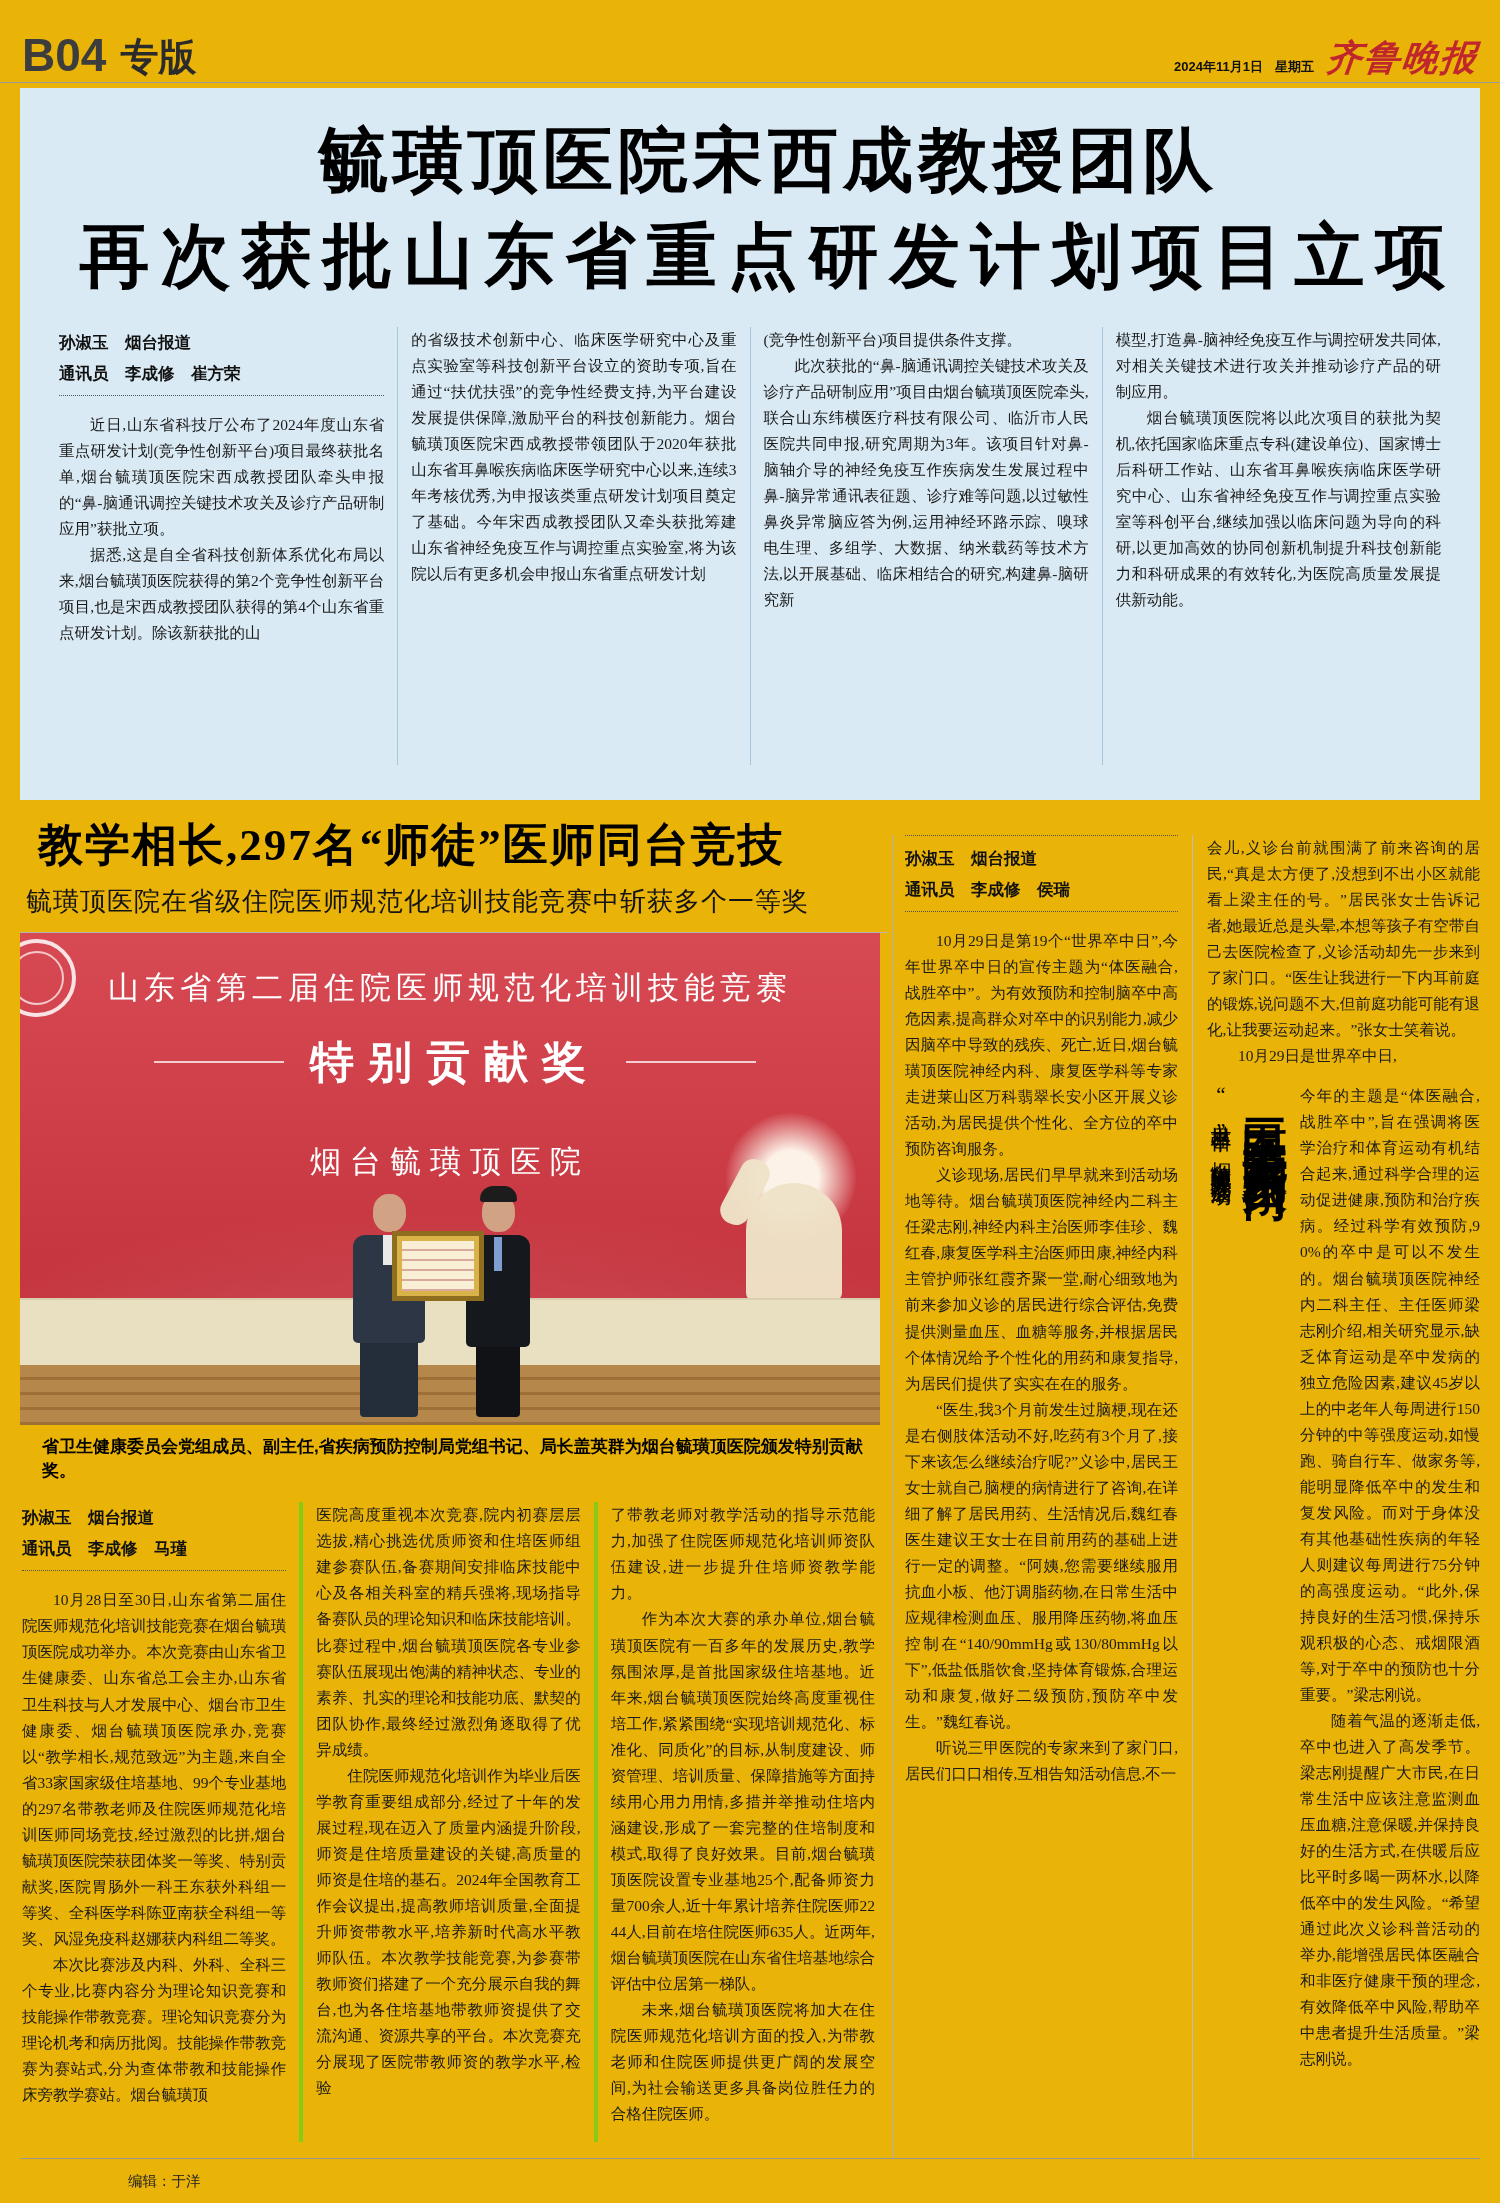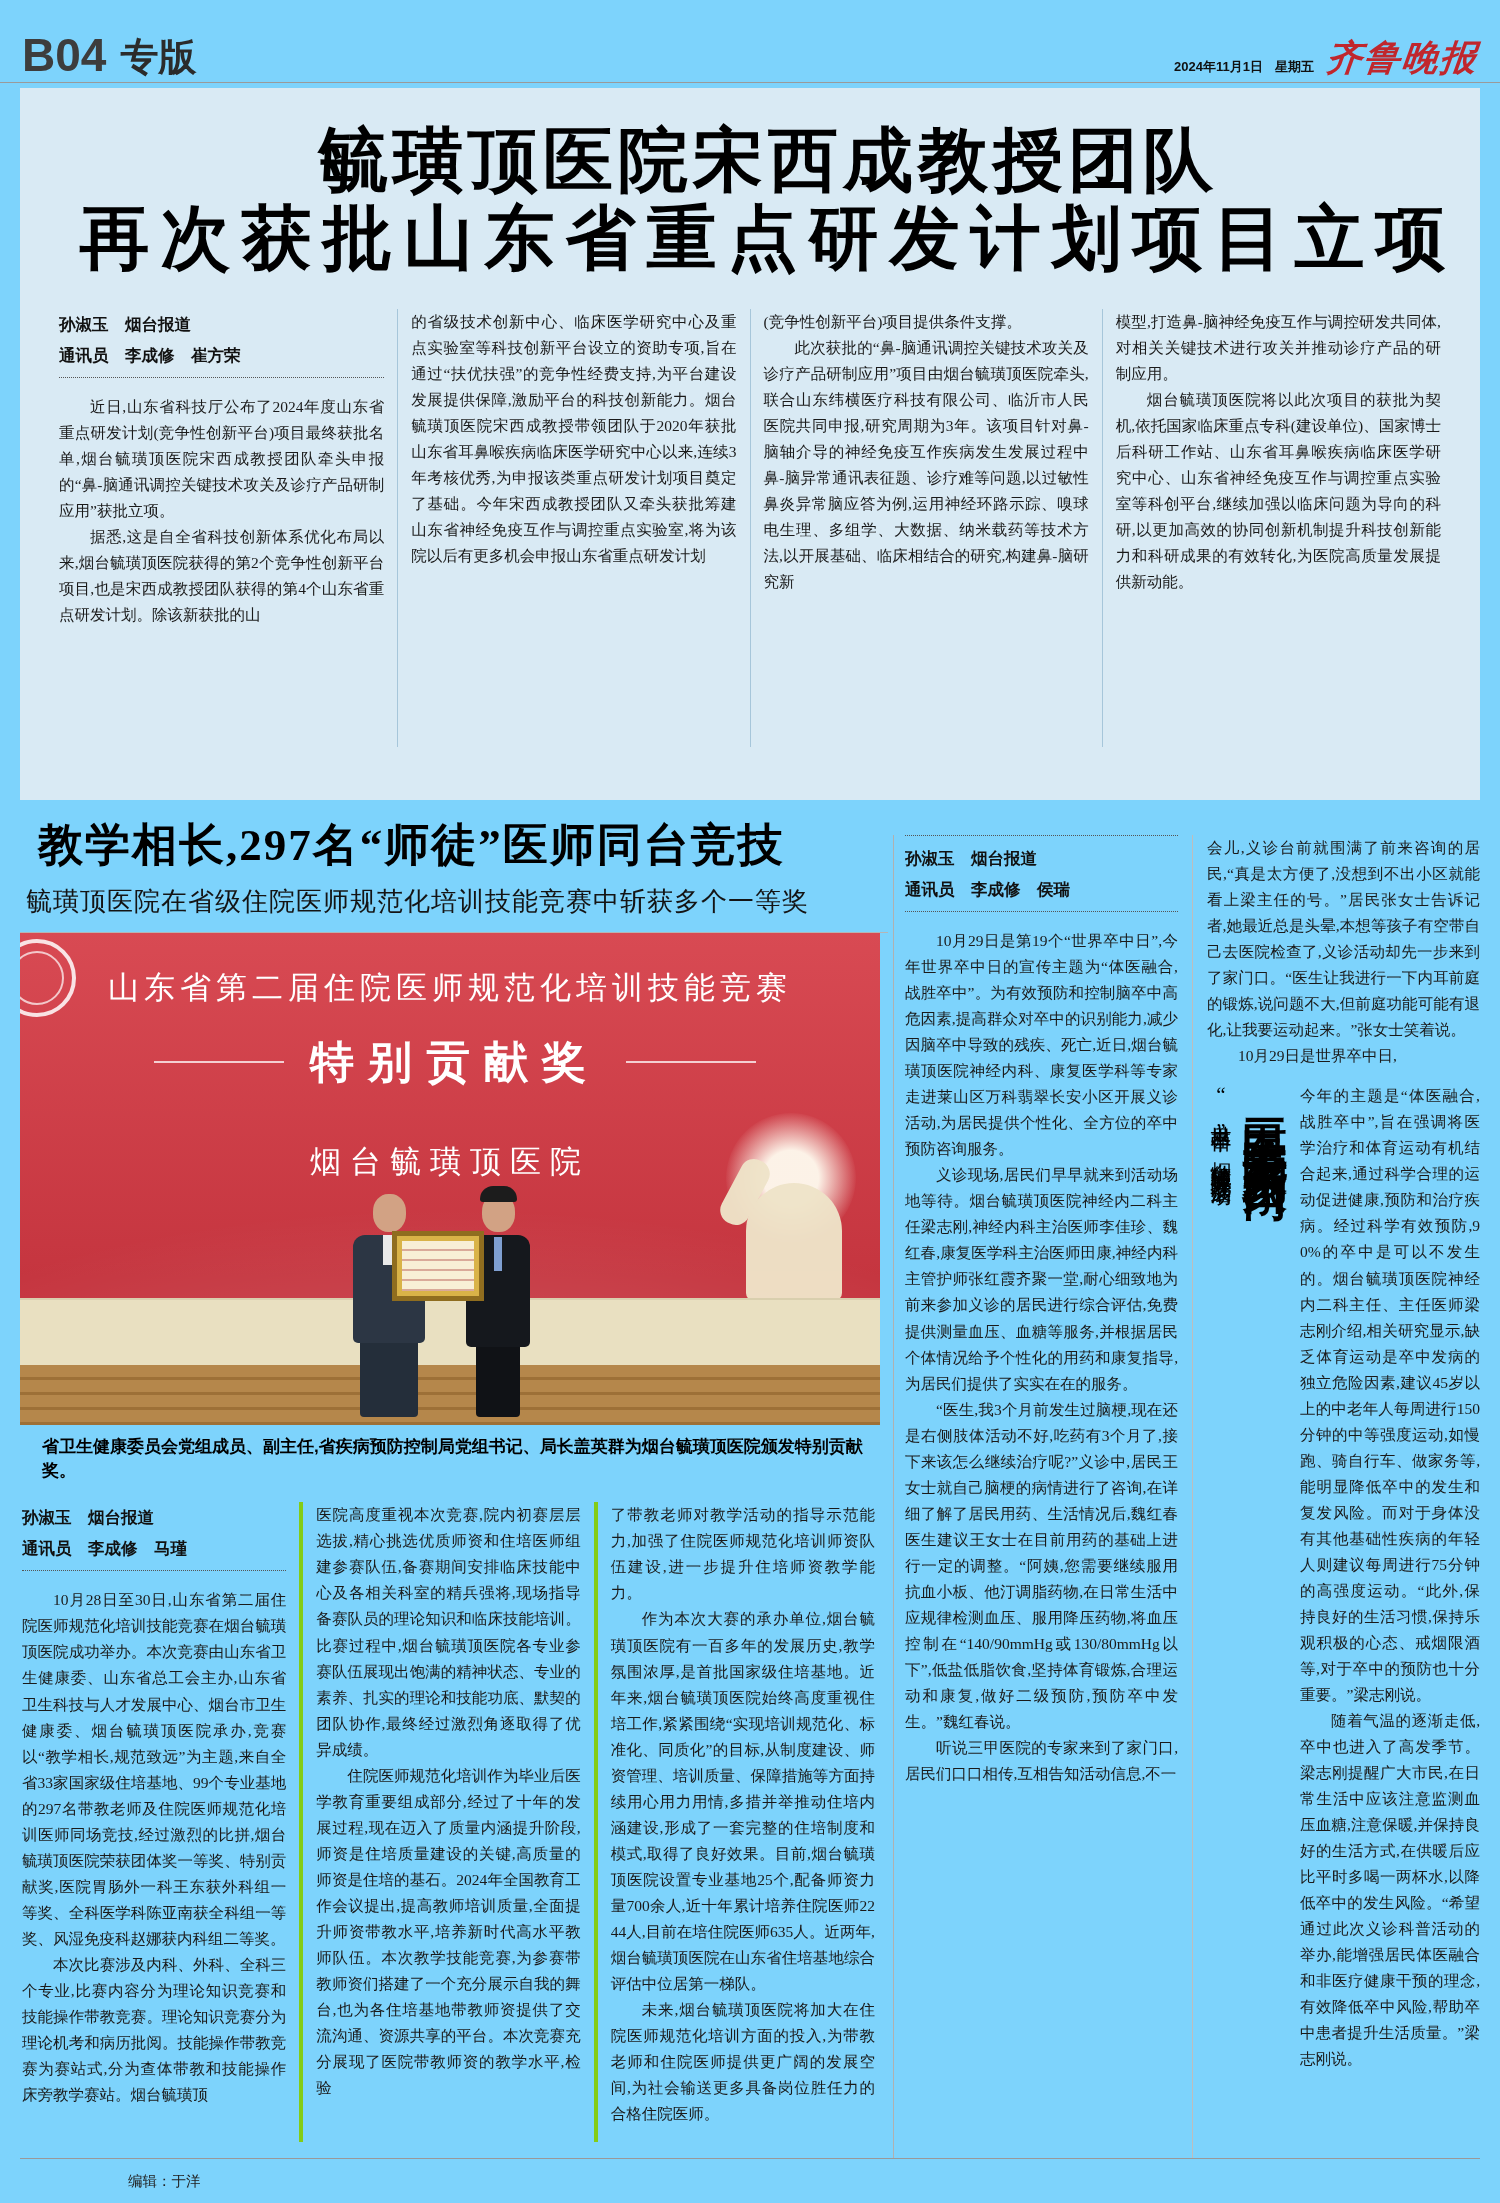--- a/index.html
+++ b/index.html
@@ -1,18 +1,18 @@
 <!DOCTYPE html>
 <html><head>
 <meta charset="utf-8">
 <style>
   * { box-sizing: border-box; margin: 0; padding: 0; }
   html,body { width:1500px; background:#ffffff; }
   body { font-family:"Liberation Serif","DejaVu Serif",serif; color:#111; }
-  .page { position:relative; width:1500px; height:2203px; background:#7dd3fc; overflow:hidden; }
+  .page { position:relative; width:1500px; height:2203px; background:#eab308; overflow:hidden; }
 
   
   .hdr { position:absolute; left:22px; right:22px; top:16px; height:62px;
          display:flex; justify-content:space-between; align-items:flex-end; }
   .hdr-left { display:flex; align-items:flex-end; gap:14px; }
   .edition { font-family:"Liberation Sans","DejaVu Sans",sans-serif; font-size:46px; font-weight:900; color:#3d3d3d; line-height:1; }
   .section { font-family:"Liberation Sans","DejaVu Sans",sans-serif; font-size:38px; font-weight:700; color:#2b2b2b; line-height:1.05; }
   .hdr-right { display:flex; align-items:flex-end; gap:12px; padding-bottom:2px; }
   .dateline { font-family:"Liberation Sans","DejaVu Sans",sans-serif; font-size:13px; font-weight:700; color:#111; }
   .masthead { font-size:36px; font-weight:900; font-style:italic; color:#c0272d; line-height:1;
@@ -25,21 +25,21 @@
   .byline.topline { border-top:1px dotted #555; padding-top:7px; }
   p.body { font-size:15.5px; line-height:1.68; text-align:justify; word-break:break-all; color:#1a1a1a; }
   p.ind { text-indent:2em; }
   p.cont { text-indent:0; }
   p.body + p.body { margin-top:0; }
 
   
   .a1 { position:absolute; left:20px; top:88px; width:1460px; height:712px; background:#d9eaf4; overflow:hidden; }
   .a1 h1 { text-align:center; font-weight:900; color:#000;padding-left:36px; }
   .a1 .hl1 { font-size:70px; letter-spacing:5px; margin-top:36px; line-height:1.05; }
-  .a1 .hl2 { font-size:70px; letter-spacing:11px; margin-top:4px; line-height:1.05; }
+  .a1 .hl2 { font-size:70px; letter-spacing:11px; margin-top:22px; line-height:1.05; }
   .a1-cols { display:flex; margin:34px 26px 0 26px; height:438px; overflow:hidden; }
   .a1col { flex:1 1 0; padding:0 13px; overflow:hidden; }
   .a1col + .a1col { border-left:1px solid #a6c6da; }
 
   
   .a2 { position:absolute; left:20px; top:820px; width:868px; height:1338px; overflow:hidden; }
   .a2 h2 { font-size:45px; font-weight:900; letter-spacing:2px; padding-left:18px; line-height:1.15; color:#000; }
   .a2 .sub { font-size:26px; margin-top:12px; padding-left:6px; letter-spacing:1px; color:#141414; }
   .a2 .rule { border-top:1px solid #b5b5b5; margin-top:13px; }
 

